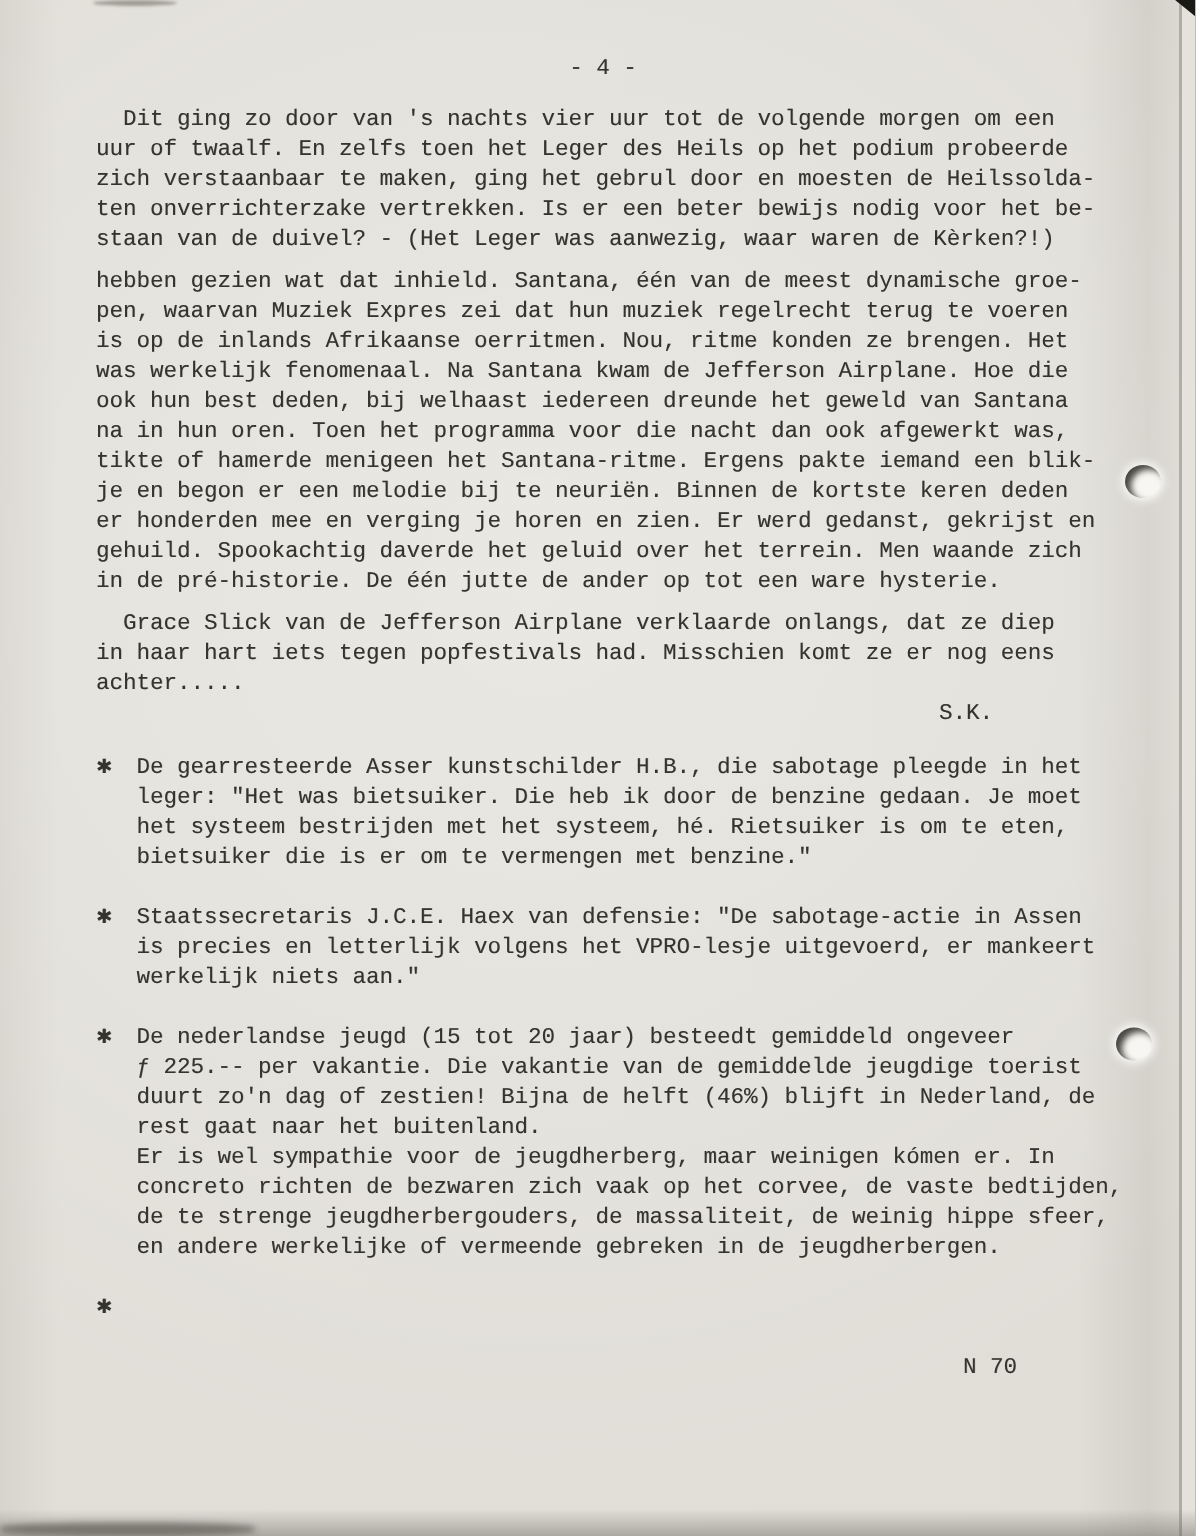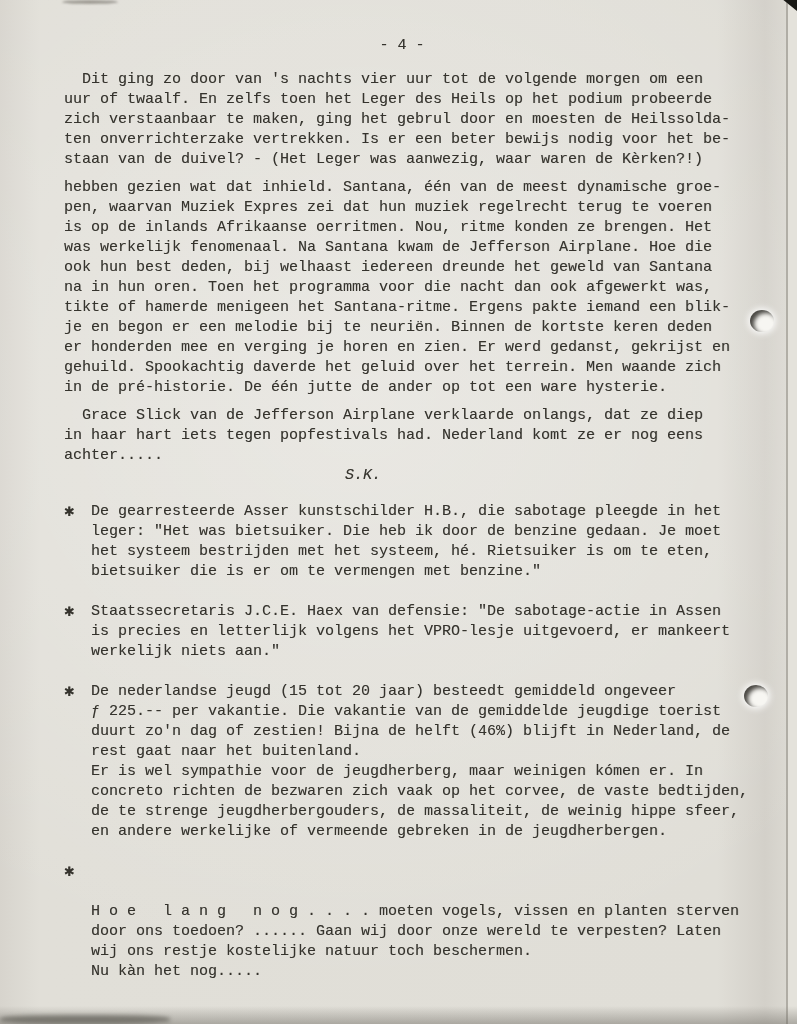--- a/index.html
+++ b/index.html
@@ -35,21 +35,21 @@
   .hole-2{left:744px;top:685px;}
   
   .content{
     position:absolute;left:64px;top:36px;width:700px;
     font-size:15px;line-height:20px;
     text-shadow:0.3px 0.3px 0 rgba(53,51,45,0.35);
   }
   .page-number{text-align:center;transform:translateX(-12px);margin:0 0 14px 0;}
   .para{margin:0 0 8px 0;white-space:pre;}
   .para:last-of-type{margin-bottom:0;}
-  .signature{margin:0 0 16px 0;text-align:center;padding-right:102px;font-style:italic;}
+  .signature{margin:0 0 16px 0;text-align:right;padding-right:102px;}
   .bullet{display:flex;margin:0 0 20px 0;}
   .bullet:last-child{margin-bottom:0;}
   .bullet-marker{flex:none;width:27px;font-family:"DejaVu Sans",sans-serif;
     font-size:13px;line-height:20px;}
   .bullet-text{flex:1;white-space:pre;}
   .final-row{position:relative;white-space:pre;}
   .footer-code{position:absolute;right:86px;top:0;}
 </style>
 </head>
 <body>
@@ -79,21 +79,21 @@
 is op de inlands Afrikaanse oerritmen. Nou, ritme konden ze brengen. Het
 was werkelijk fenomenaal. Na Santana kwam de Jefferson Airplane. Hoe die
 ook hun best deden, bij welhaast iedereen dreunde het geweld van Santana
 na in hun oren. Toen het programma voor die nacht dan ook afgewerkt was,
 tikte of hamerde menigeen het Santana-ritme. Ergens pakte iemand een blik-
 je en begon er een melodie bij te neuriën. Binnen de kortste keren deden
 er honderden mee en verging je horen en zien. Er werd gedanst, gekrijst en
 gehuild. Spookachtig daverde het geluid over het terrein. Men waande zich
 in de pré-historie. De één jutte de ander op tot een ware hysterie.</p>
     <p class="para">  Grace Slick van de Jefferson Airplane verklaarde onlangs, dat ze diep
-in haar hart iets tegen popfestivals had. Nederland komt ze er nog eens
+in haar hart iets tegen popfestivals had. Misschien komt ze er nog eens
 achter.....</p>
 
     <div class="signature">S.K.</div>
 
     <div class="bullet">
       <span class="bullet-marker">✱</span>
       <div class="bullet-text">De gearresteerde Asser kunstschilder H.B., die sabotage pleegde in het
 leger: "Het was bietsuiker. Die heb ik door de benzine gedaan. Je moet
 het systeem bestrijden met het systeem, hé. Rietsuiker is om te eten,
 bietsuiker die is er om te vermengen met benzine."</div>
@@ -114,24 +114,20 @@
 rest gaat naar het buitenland.
 Er is wel sympathie voor de jeugdherberg, maar weinigen kómen er. In
 concreto richten de bezwaren zich vaak op het corvee, de vaste bedtijden,
 de te strenge jeugdherbergouders, de massaliteit, de weinig hippe sfeer,
 en andere werkelijke of vermeende gebreken in de jeugdherbergen.</div>
     </div>
 
     <div class="bullet">
       <span class="bullet-marker">✱</span>
       <div class="bullet-text">
-        <div>H o e   l a n g   n o g . . . . moeten vogels, vissen en planten sterven
-door ons toedoen? ...... Gaan wij door onze wereld te verpesten? Laten
-wij ons restje kostelijke natuur toch beschermen.
-Nu kàn het nog.....</div>
         <div class="final-row">
           
           <span class="footer-code">N 70</span>
         </div>
       </div>
     </div>
 
   </div>
 </div>
 

